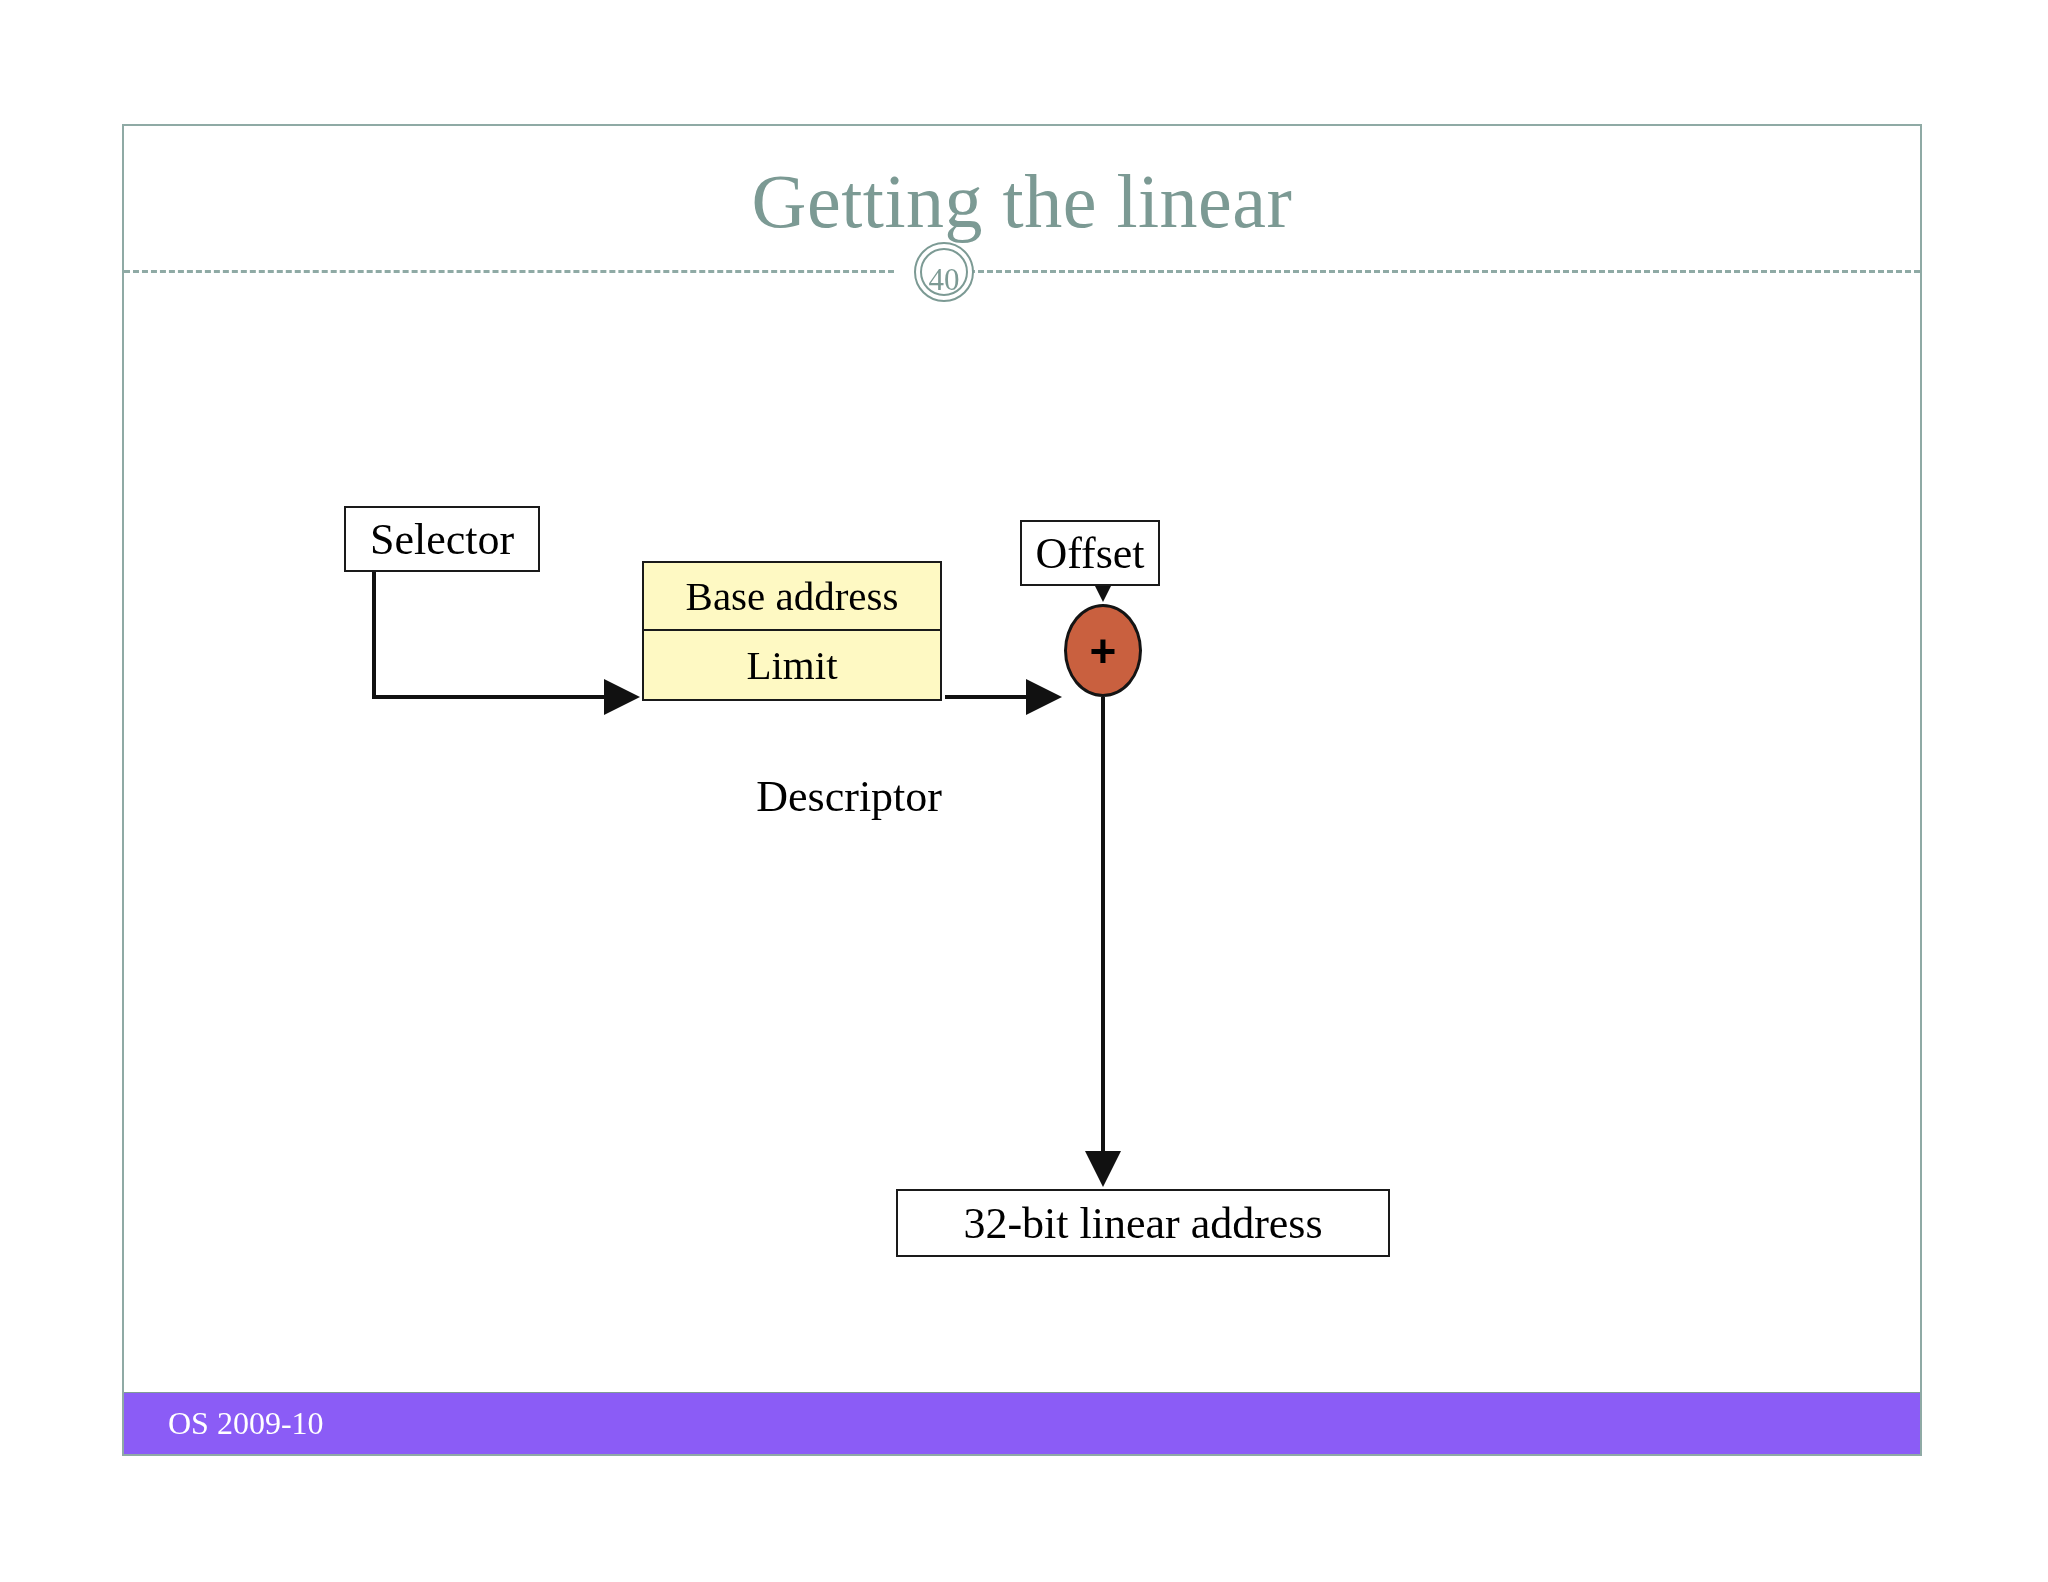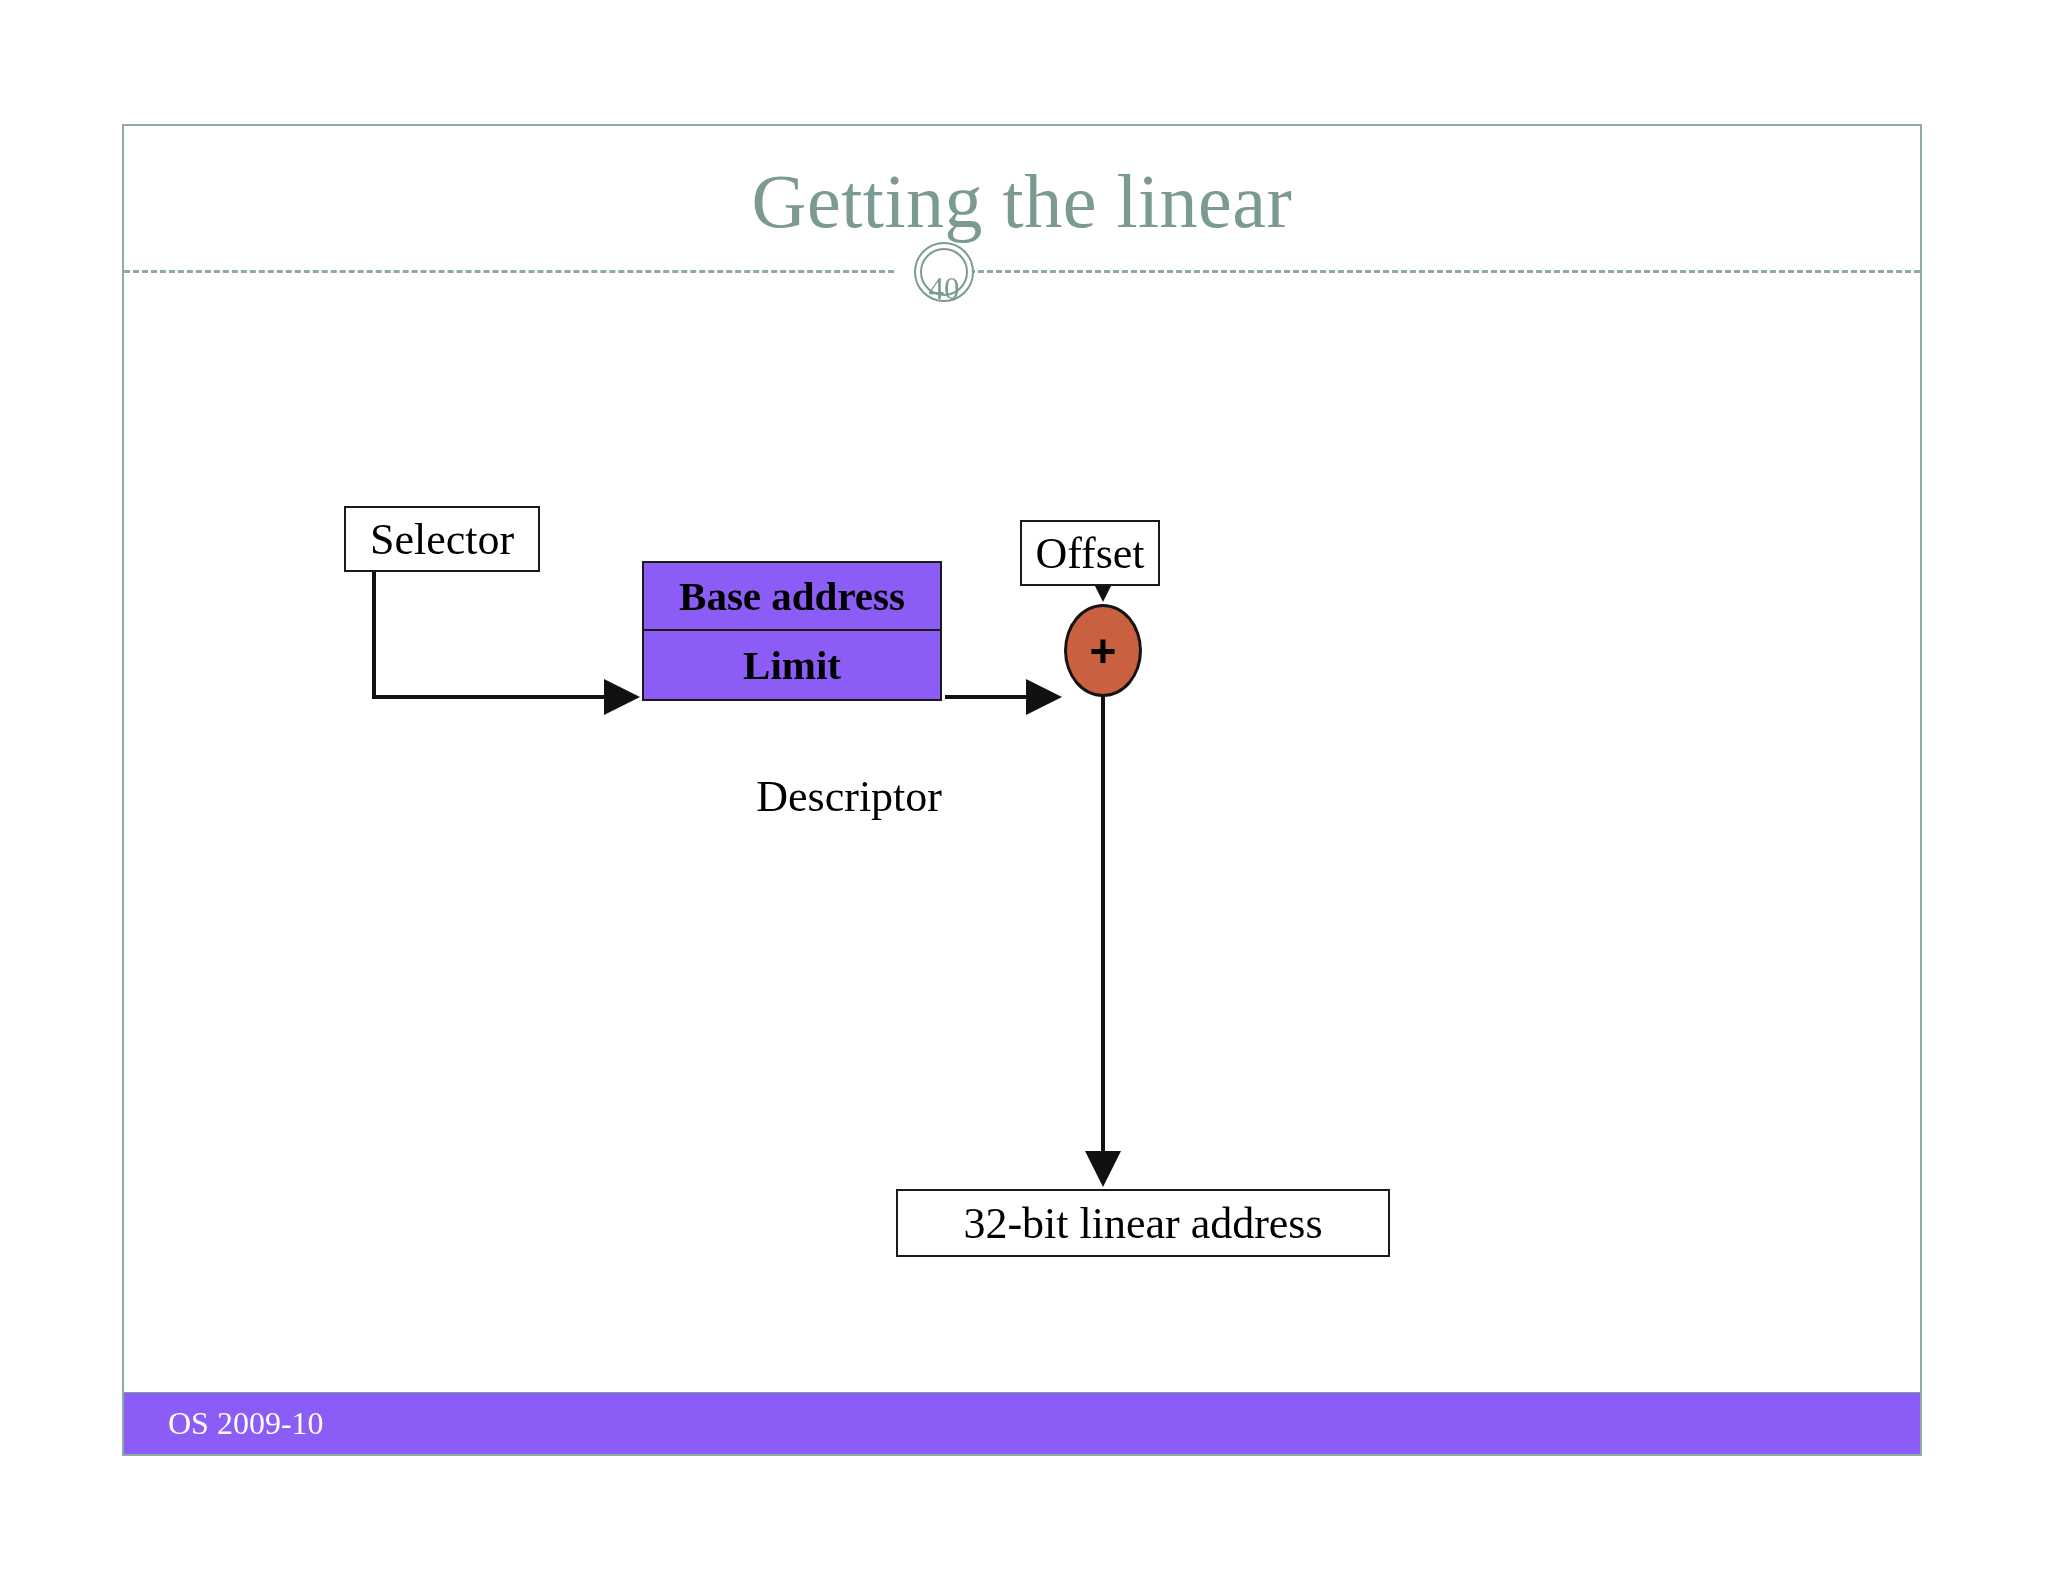--- a/index.html
+++ b/index.html
@@ -74,21 +74,21 @@
     content: "";
     position: absolute;
     left: 4px; top: 4px;
     right: 4px; bottom: 4px;
     border: 2.5px solid #7C9A94;
     border-radius: 50%;
     box-sizing: border-box;
   }
   #page-number-text {
     position: absolute;
-    left: 0; top: 17px;
+    left: 0; top: 8px;
     width: 100%;
     height: 100%;
     display: flex;
     align-items: center;
     justify-content: center;
     font-size: 31px;
     color: #7C9A94;
     z-index: 2;
   }
 
@@ -140,23 +140,22 @@
     font-size: 44px;
   }
 
   
   #descriptor-table {
     position: absolute;
     left: 518px;
     top: 435px;
     width: 300px;
     border: 2.5px solid #1a1a1a;
-    background: #8b5cf6;
-    box-sizing: border-box;
-    font-weight: bold;
+    background: #fef9c3;
+    box-sizing: border-box;
   }
   .desc-row {
     height: 68px;
     display: flex;
     align-items: center;
     justify-content: center;
     font-size: 41px;
     color: #000;
     border-bottom: 2.5px solid #1a1a1a;
     box-sizing: border-box;

